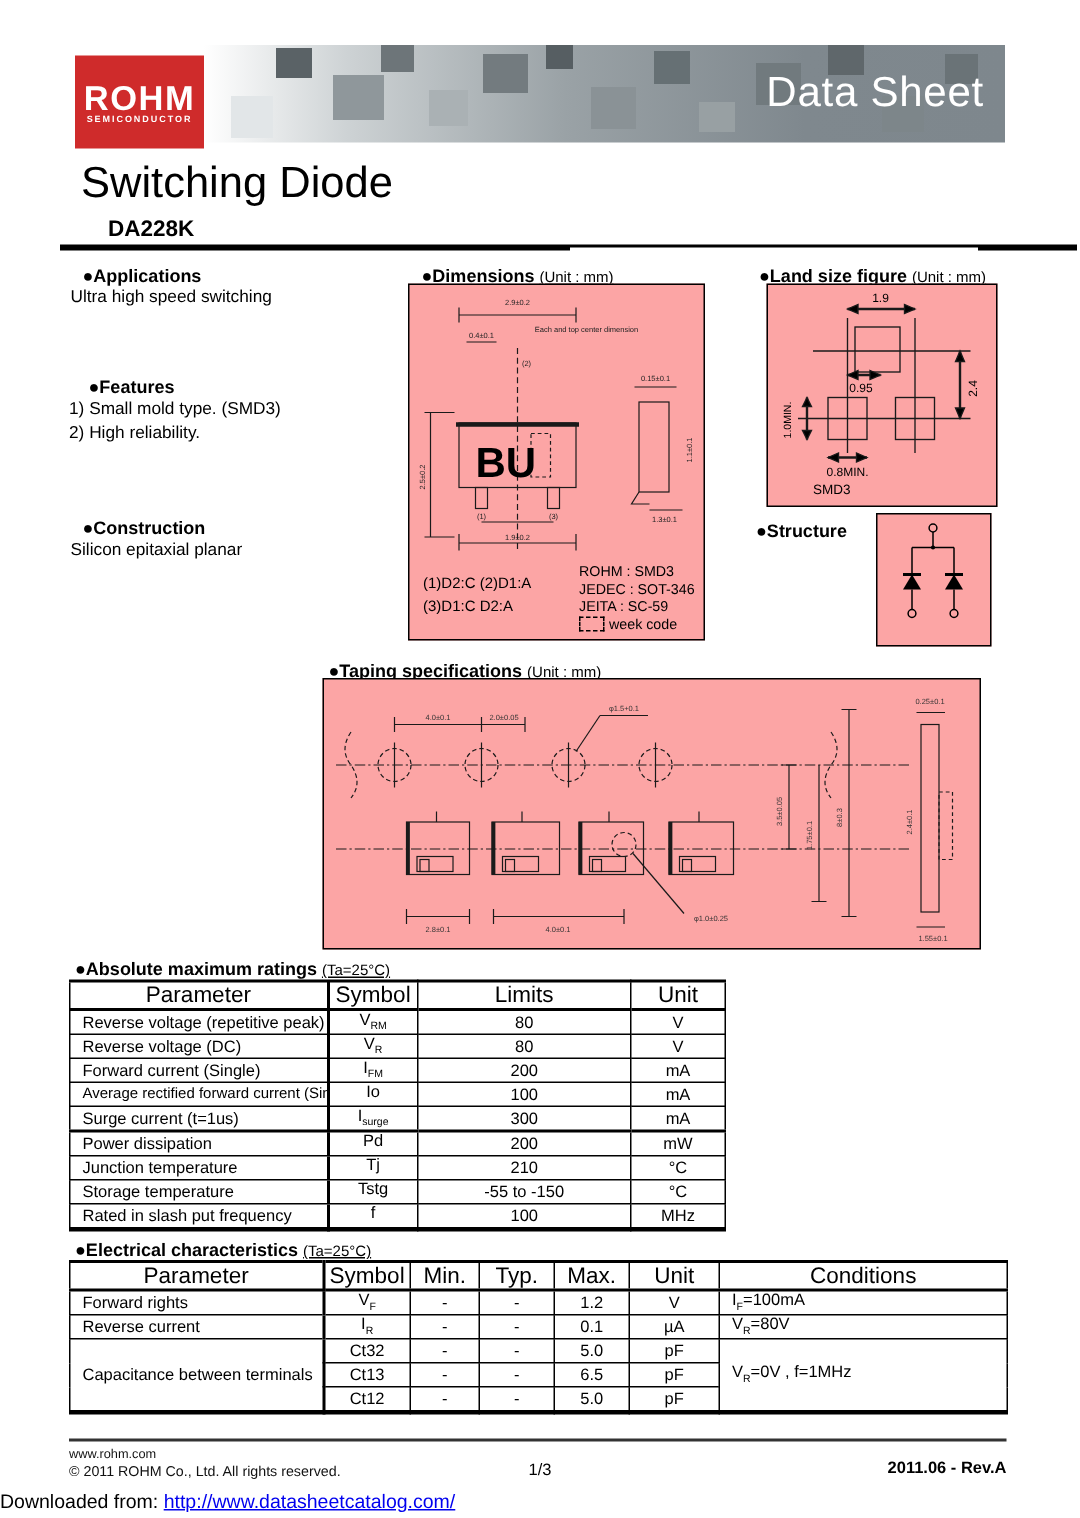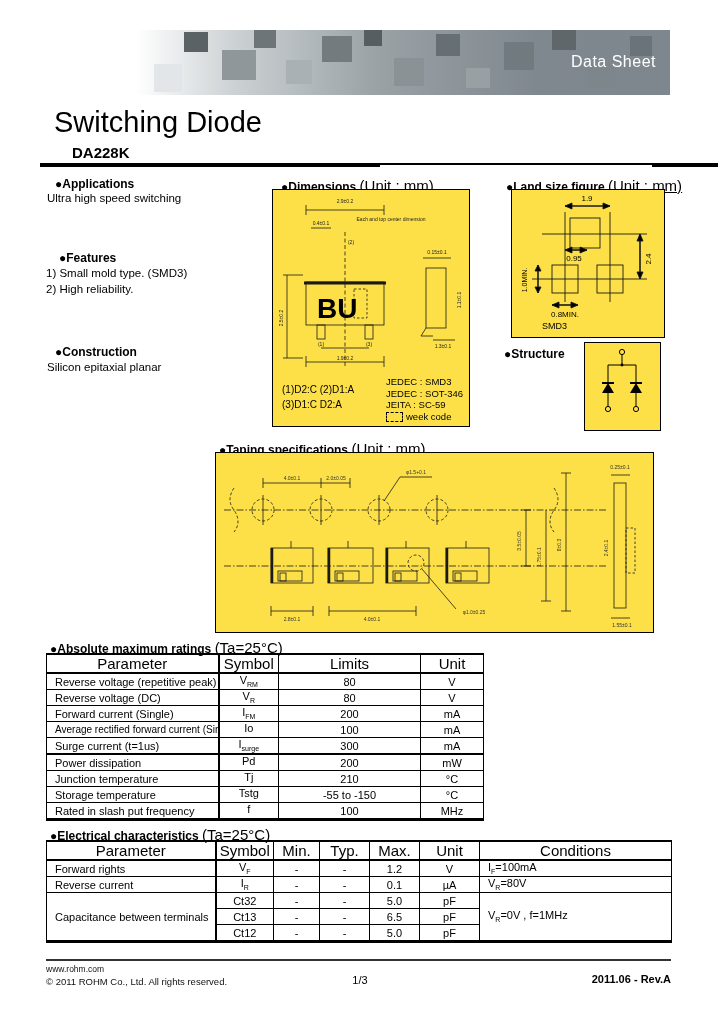--- a/index.html
+++ b/index.html
@@ -10,36 +10,36 @@
   
   .logo{left:50px;top:37px;width:86px;height:62px;background:#cf2b2b;color:#fff;
         display:flex;flex-direction:column;align-items:center;justify-content:center;}
   .logo .l1{font-size:23px;font-weight:bold;letter-spacing:1px;line-height:22px;}
   .logo .l2{font-size:6px;font-weight:bold;letter-spacing:1.3px;margin-top:1px;}
   .banner{left:136px;top:30px;width:534px;height:65px;
           background:linear-gradient(to right,#ffffff 0%,#cdd2d4 18%,#9aa2a6 45%,#7f888e 75%,#7e878d 100%);
           overflow:hidden;}
   .banner .sq{position:absolute;}
   .banner .label{position:absolute;right:14px;top:50%;transform:translateY(-54%);
-          color:#fff;font-size:16px;letter-spacing:0.5px;}
+          color:#fff;font-size:28px;letter-spacing:0.5px;}
 
   
   .product-title{left:54px;top:106px;font-size:29px;letter-spacing:0px;}
   .part-number{left:72px;top:144px;font-size:15px;font-weight:bold;}
   .rule1{left:40px;top:163px;width:340px;height:4px;background:#000;}
   .rule2{left:380px;top:163px;width:272px;height:2px;background:#000;}
   .rule3{left:652px;top:163px;width:66px;height:4px;background:#000;}
 
   
   .sec-h{font-weight:bold;font-size:12px;white-space:nowrap;}
-  .sec-h .unit{font-weight:normal;font-size:15px;text-decoration:underline;}
+  .sec-h .unit{font-weight:normal;font-size:10px;text-decoration:underline;}
   .body-txt{font-size:11.5px;white-space:nowrap;}
 
   
-  .figbox{border:1px solid #000;background:#fde047;}
+  .figbox{border:1px solid #000;background:#fca5a5;}
 
   .dims-pinmap{font-size:10px;line-height:14px;white-space:nowrap;}
   .dims-names{font-size:9.5px;line-height:11.5px;white-space:nowrap;}
   .wk-box{display:inline-block;width:15px;height:8px;border:1px dashed #000;vertical-align:middle;margin-right:3px;}
 
   
   table.dt{border-collapse:collapse;border-top:2px solid #000;border-bottom:3px solid #000;table-layout:fixed;}
   table.dt td,table.dt th{border:1px solid #000;font-size:11px;font-weight:normal;height:15px;
       text-align:center;padding:0 2px;overflow:hidden;white-space:nowrap;}
   table.dt th{border-bottom:2px solid #000;font-size:15px;}
@@ -56,20 +56,24 @@
   .download-line{font-size:13px;}
   .download-line a{color:#0000ee;text-decoration:underline;}
 
   svg text{font-family:"Liberation Sans", sans-serif;}
 </style>
 </head>
 <body>
 
 <div class="page">
 
+  <div class="abs logo">
+    <div class="l1">ROHM</div>
+    <div class="l2">SEMICONDUCTOR</div>
+  </div>
   <div class="abs banner">
     <div>
       <div class="sq" style="left:18px;top:34px;width:28px;height:28px;background:#e2e6e8;"></div>
       <div class="sq" style="left:48px;top:2px;width:24px;height:20px;background:#5a6266;"></div>
       <div class="sq" style="left:86px;top:20px;width:34px;height:30px;background:#8f979b;"></div>
       <div class="sq" style="left:118px;top:0px;width:22px;height:18px;background:#6d7579;"></div>
       <div class="sq" style="left:150px;top:30px;width:26px;height:24px;background:#aab1b4;"></div>
       <div class="sq" style="left:186px;top:6px;width:30px;height:26px;background:#737b7f;"></div>
       <div class="sq" style="left:228px;top:0px;width:18px;height:16px;background:#565e62;"></div>
       <div class="sq" style="left:258px;top:28px;width:30px;height:28px;background:#8a9296;"></div>
@@ -146,21 +150,21 @@
         <text x="10" y="128" transform="rotate(-90 10 128)">2.5±0.2</text>
         <text x="164" y="64">0.15±0.1</text>
         <text x="188" y="110" transform="rotate(-90 188 110)">1.1±0.1</text>
         <text x="170" y="158">1.3±0.1</text>
       </g>
       <text x="44" y="128" font-size="28" font-weight="bold" fill="#000">BU</text>
     </svg>
     <div class="abs dims-pinmap" style="left:9px;top:193px;">(1)D2:C  (2)D1:A</div>
     <div class="abs dims-pinmap" style="left:9px;top:208px;">(3)D1:C D2:A</div>
     <div class="abs dims-names" style="left:113px;top:186px;">
-      <div>JEDEC : SMD3</div>
+      <div>ROHM : SMD3</div>
       <div>JEDEC : SOT-346</div>
       <div>JEITA : SC-59</div>
       <div><span class="wk-box"></span><span>week code</span></div>
     </div>
   </div>
 
   <div class="abs sec-h" style="left:506px;top:177px;">
     <span>●Land size figure</span> <span class="unit">(Unit : mm)</span>
   </div>
   <div class="abs figbox" style="left:511px;top:189px;width:152px;height:147px;">
@@ -459,14 +463,17 @@
       <td>pF</td>
     </tr>
   </tbody>
     </table>
 
   <div class="abs foot-rule"></div>
   <div class="abs foot-small" style="left:46px;top:964px;">www.rohm.com</div>
   <div class="abs foot-small" style="left:46px;top:976px;font-size:9.5px;">© 2011  ROHM Co., Ltd. All rights reserved.</div>
   <div class="abs" style="left:335px;top:974px;width:50px;text-align:center;font-size:11px;">1/3</div>
   <div class="abs foot-rev" style="left:500px;top:973px;width:171px;text-align:right;">2011.06 -  Rev.A</div>
+  <div class="abs download-line" style="left:0px;top:993px;">
+    <span>Downloaded from: </span><a href="#">http://www.datasheetcatalog.com/</a>
+  </div>
 
 </div>
 
 </body></html>

